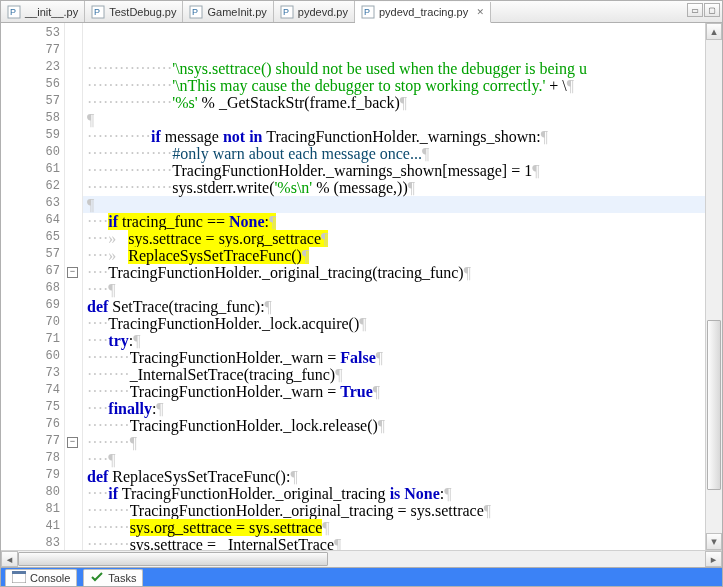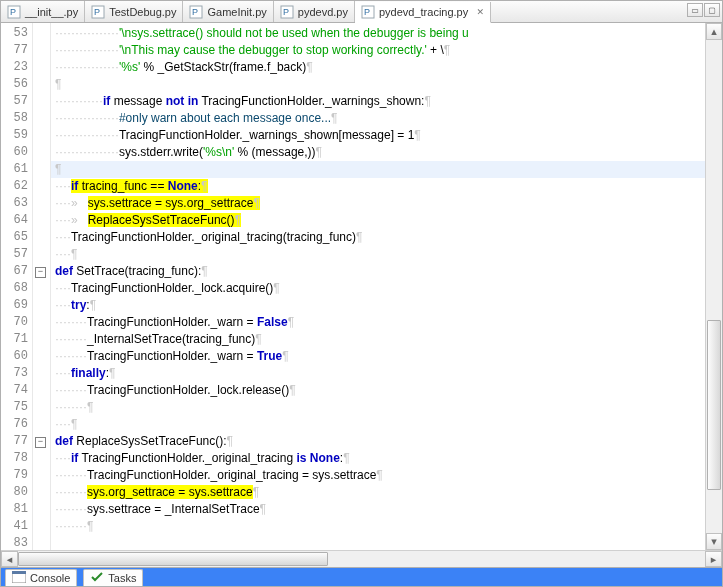--- a/index.html
+++ b/index.html
@@ -5,25 +5,25 @@
 * { margin: 0; padding: 0; box-sizing: border-box; }
 body { font-family: "Segoe UI", Tahoma, sans-serif; font-size: 11px; background: #eeeeee; overflow: hidden; width: 723px; height: 587px; }
 .editor-area { position: relative; width: 723px; height: 587px; display: flex; flex-direction: column; border: 1px solid #b0b0b0; }
 .tabbar { display: flex; align-items: center; height: 22px; background: linear-gradient(#fcfcfc, #e8e8e8); border-bottom: 1px solid #b0b0b0; position: relative; }
 .tab { display: flex; align-items: center; height: 21px; padding: 0 6px; border-right: 1px solid #c0c0c0; cursor: pointer; gap: 4px; color: #333; }
 .tab.active { background: #ffffff; border-bottom: 1px solid #ffffff; position: relative; top: 1px; }
 .tab .py-icon { width: 14px; height: 14px; display: inline-flex; align-items: center; justify-content: center; }
 .tab .close-x { width: 8px; height: 8px; margin-left: 4px; display: inline-flex; align-items: center; justify-content: center; color: #777; font-size: 9px; }
 .overflow { margin-left: auto; display: flex; align-items: center; gap: 2px; padding-right: 2px; }
 .overflow-btn { width: 18px; height: 16px; display: flex; align-items: center; justify-content: center; color: #444; cursor: pointer; border-radius: 2px; font-size: 9px;}
-.content-wrap { flex: 1; display: flex; position: relative; background: #ffffff; overflow: hidden; }
+.content-wrap { flex: 1; display: flex; position: relative; background: #ffffff; overflow: hidden; padding-left: 32px; }
 .gutter { width: 32px; background: #ffffff; border-right: 1px solid #e8e8e8; text-align: right; padding-right: 4px; color: #888888; font-family: "Courier New", monospace; font-size: 12px; line-height: 17px; padding-top: 2px; user-select: none;}
 .fold-col { width: 18px; background: #ffffff; border-right: 1px solid #e8e8e8; font-family: "Courier New", monospace; font-size: 12px; line-height: 17px; padding-top: 2px; }
 .fold-mark { width: 11px; height: 11px; border: 1px solid #808080; display: inline-flex; align-items: center; justify-content: center; font-size: 9px; line-height: 9px; margin-left: 2px; margin-top: 2px; cursor: pointer; color: #555; background: #fff;}
-.code { flex: 1; font-family: Liberation Sans, sans-serif; font-size: 12px; line-height: 17px; padding-top: 2px; white-space: pre; overflow: hidden; position: relative; }
+.code { flex: 1; font-family: Liberation Serif, serif; font-size: 16px; line-height: 17px; padding-top: 2px; white-space: pre; overflow: hidden; position: relative; margin-top: 35px; }
 .code-line { height: 17px; padding-left: 4px; }
 .line-hl { background: #eaf2fd; }
 .str { color: #00a000; }
 .kw { color: #0000c0; font-weight: bold; }
 .nm { color: #000000; }
 .num { color: #000000; }
 .com { color: #0c4a6e; }
 .ws { color: #c8c8c8; }
 .hl-y { background: #ffff00; }
 .hscroll { height: 17px; background: #f0f0f0; border-top: 1px solid #d0d0d0; position: relative; }

